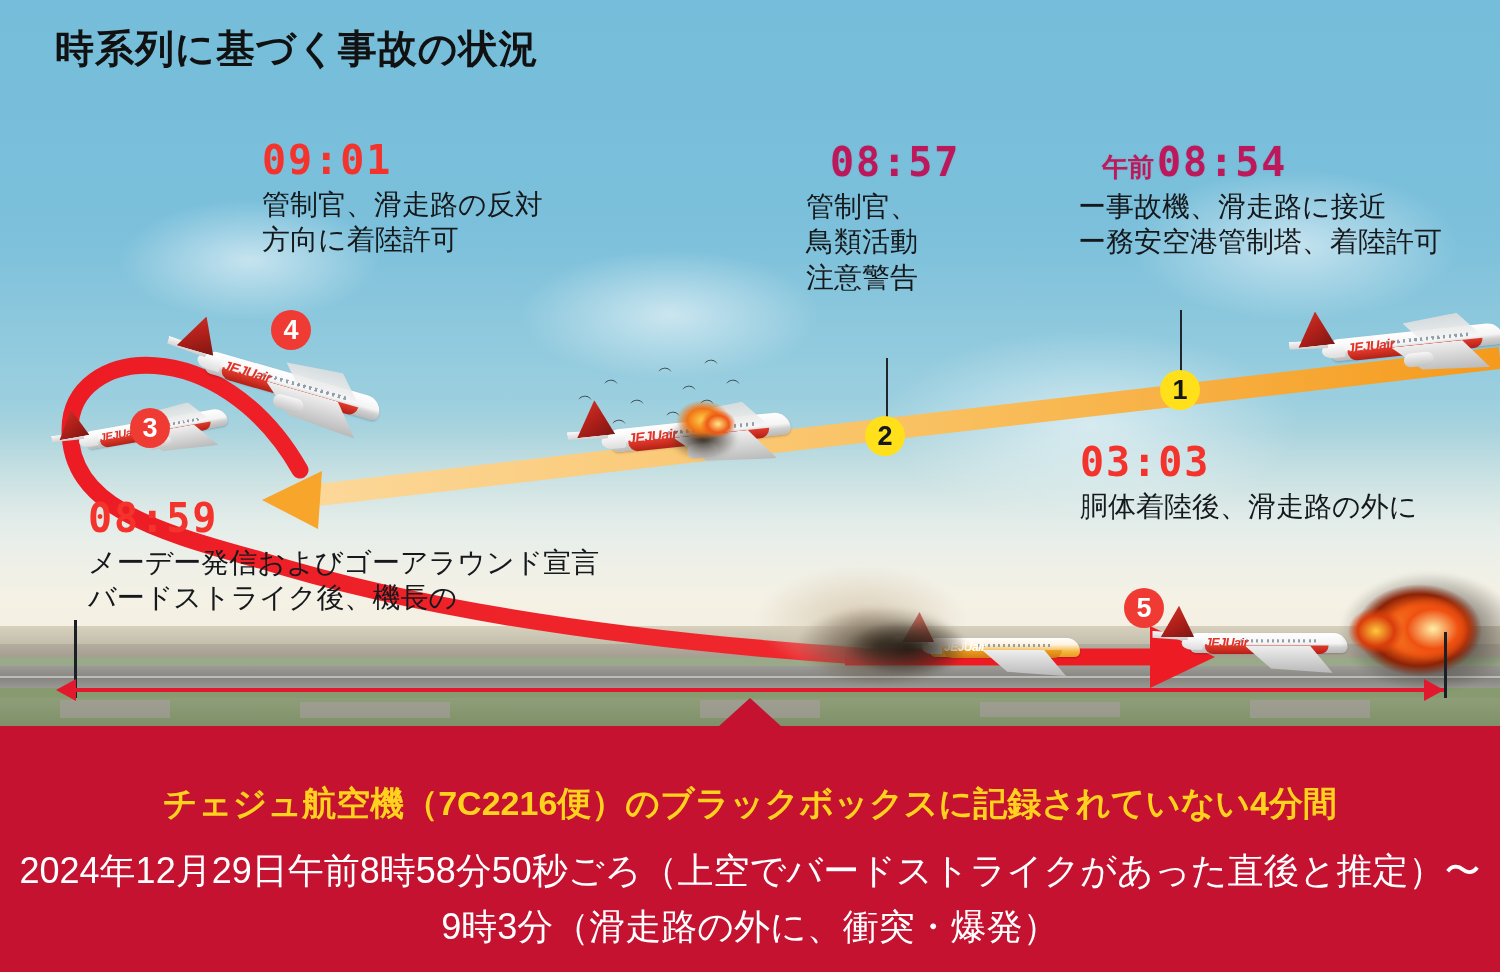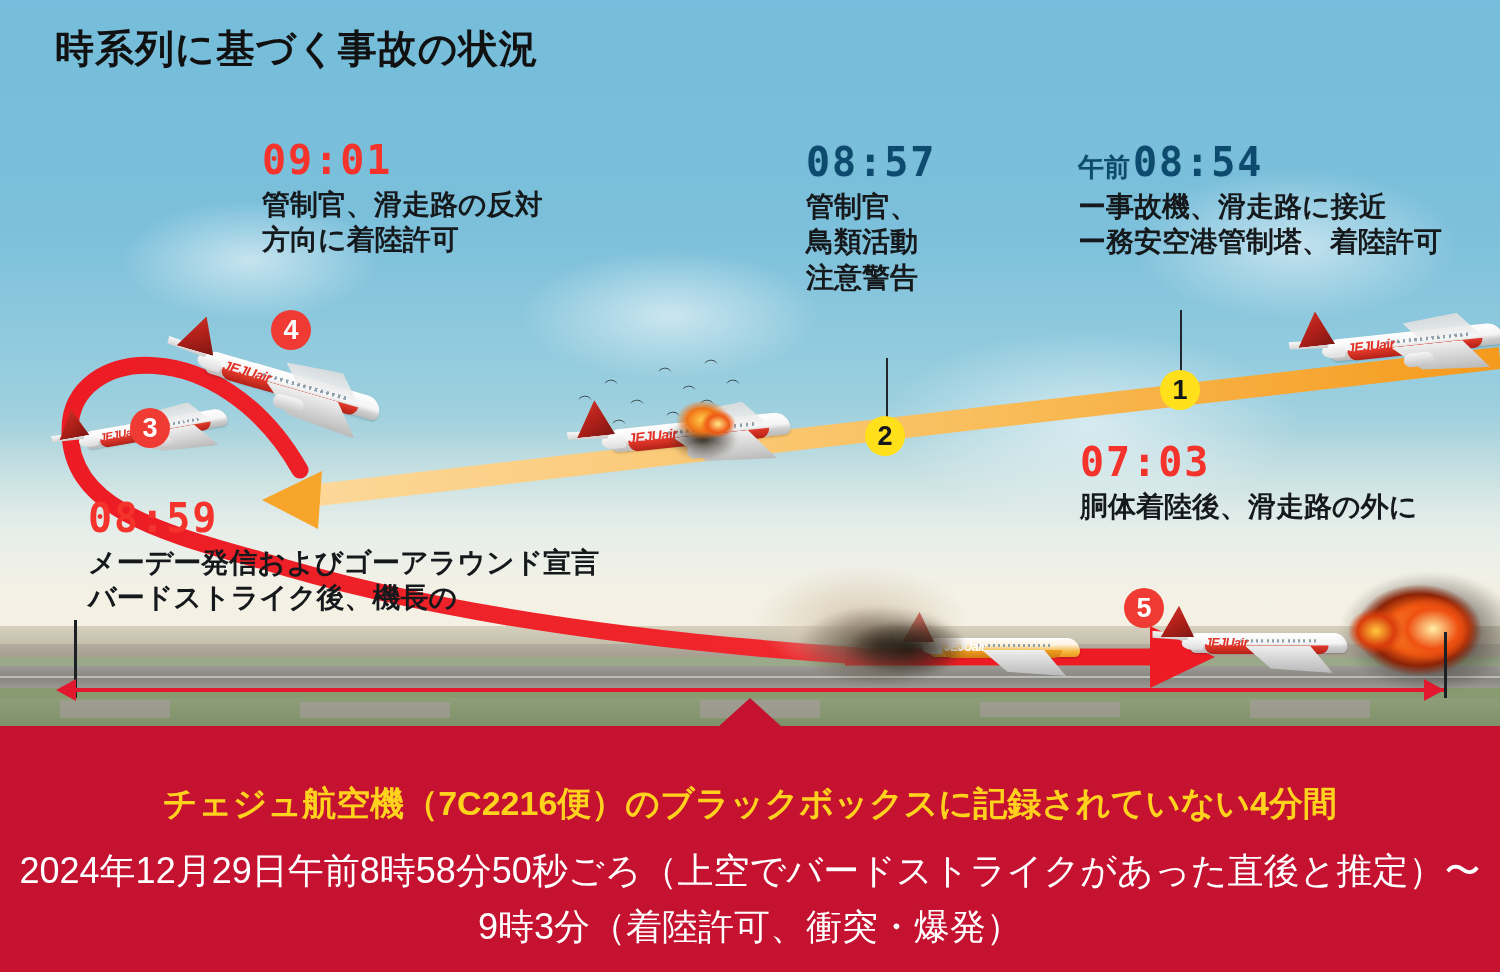--- a/index.html
+++ b/index.html
@@ -65,26 +65,26 @@
 
   
   .svg-layer{position:absolute;left:0;top:0;width:1500px;height:726px;overflow:visible;}
 
   
   .clock{
     font-family:"DejaVu Sans Mono","Liberation Mono",monospace;
     font-weight:700;font-size:40px;letter-spacing:2px;line-height:1;
     white-space:nowrap;
   }
-  .clock.amber{color:#0c4a6e;text-shadow:0 0 2px rgba(0,0,0,.12);}
+  .clock.amber{color:#be185d;text-shadow:0 0 2px rgba(0,0,0,.12);margin-left:24px;}
   .clock.red{color:#f4342c;}
   .clock .ampm{font-family:"Liberation Sans",sans-serif;font-size:26px;letter-spacing:0;margin-right:3px;}
 
   .note{position:absolute;color:#12181c;white-space:nowrap;}
-  .note .body{font-size:28px;line-height:1.26;font-weight:700;color:#15191c;margin-top:7px;}
+  .note .body{font-size:28px;line-height:1.26;font-weight:400;color:#15191c;margin-top:7px;}
   .note .body div{white-space:nowrap;}
 
   
   .marker{
     position:absolute;width:40px;height:40px;border-radius:50%;
     display:flex;align-items:center;justify-content:center;
     font-size:27px;font-weight:700;line-height:1;
   }
   .marker.yellow{background:#ffe01b;color:#15181a;}
   .marker.red{background:#ef3b33;color:#ffffff;}
@@ -373,38 +373,38 @@
     </div>
     <div class="body">
       <div>管制官、滑走路の反対</div>
       <div>方向に着陸許可</div>
     </div>
   </div>
   <div class="marker red" style="left:271px;top:310px;">4</div>
 
   <div class="note" style="left:1080px;top:442px;">
     <div class="clock red">
-      <span>07:03</span>
+      <span>03:03</span>
     </div>
     <div class="body">
       <div>胴体着陸後、滑走路の外に</div>
     </div>
   </div>
   <div class="marker red" style="left:1124px;top:588px;">5</div>
 
   <div>
     <div class="tick" style="left:74px;top:620px;height:78px;"></div>
     <div class="tick" style="left:1444px;top:632px;height:66px;"></div>
     <div class="measure"></div>
     <div class="mhead l"></div>
     <div class="mhead r"></div>
   </div>
 
   <div class="banner">
     <div class="notch"></div>
     <div class="headline">チェジュ航空機（7C2216便）のブラックボックスに記録されていない4分間</div>
     <div class="sub">
       <div>2024年12月29日午前8時58分50秒ごろ（上空でバードストライクがあった直後と推定）〜</div>
-      <div>9時3分（着陸許可、衝突・爆発）</div>
+      <div>9時3分（滑走路の外に、衝突・爆発）</div>
     </div>
   </div>
 
 </div>
 
 </body></html>

